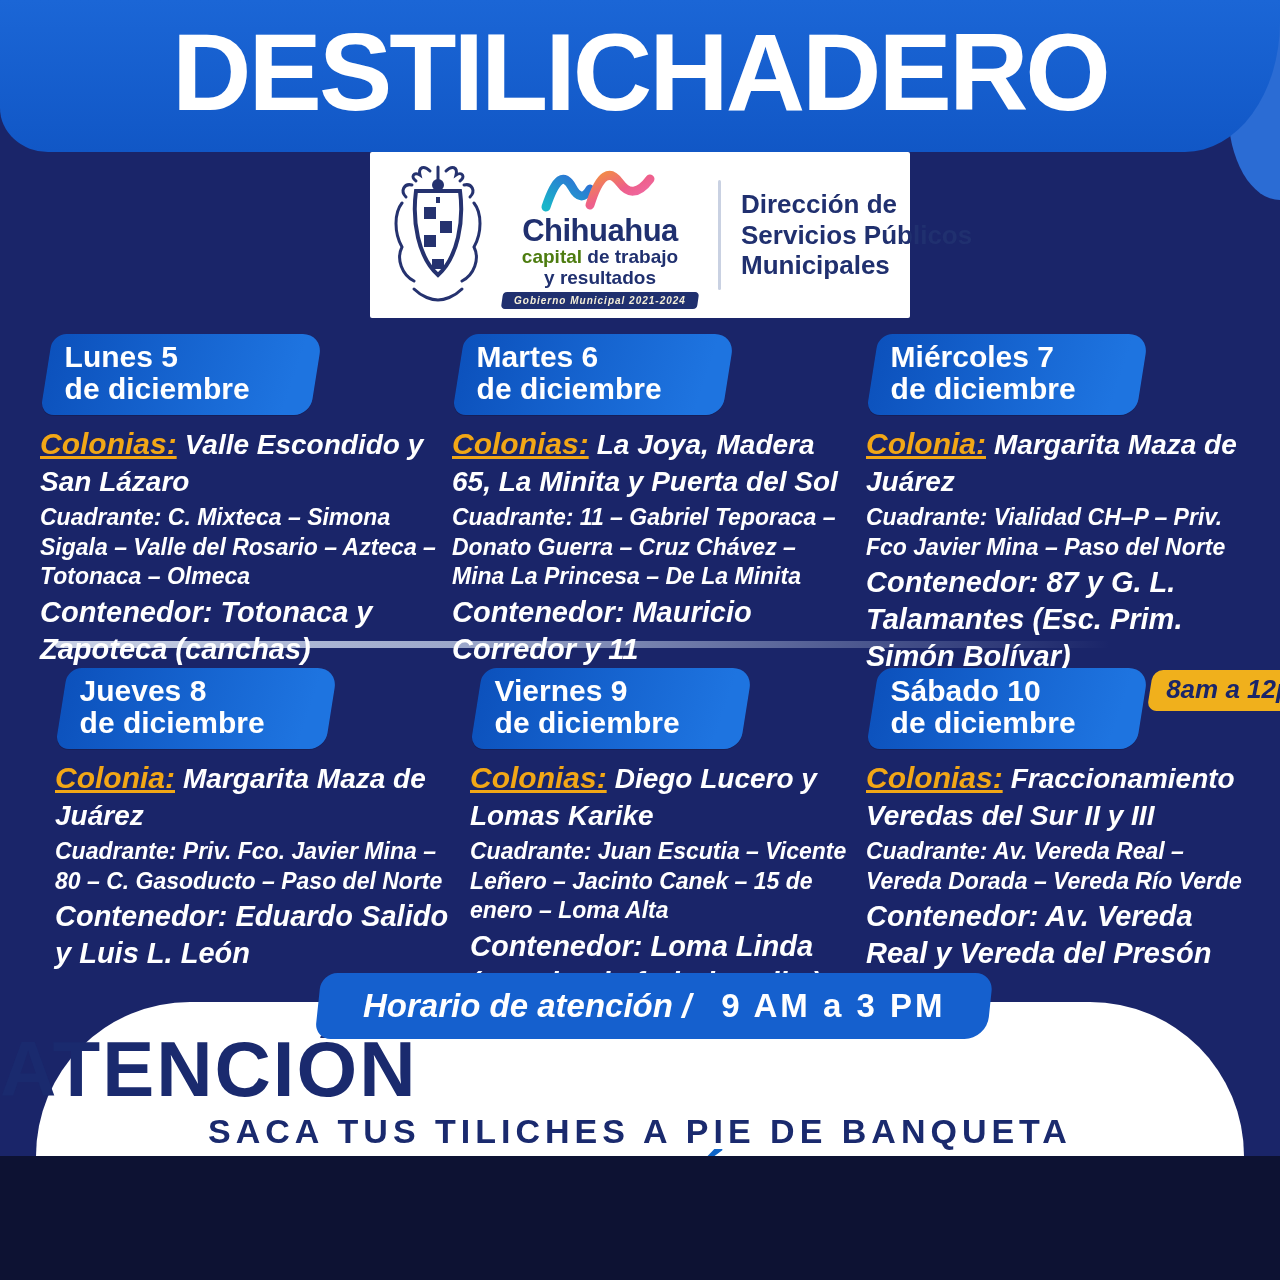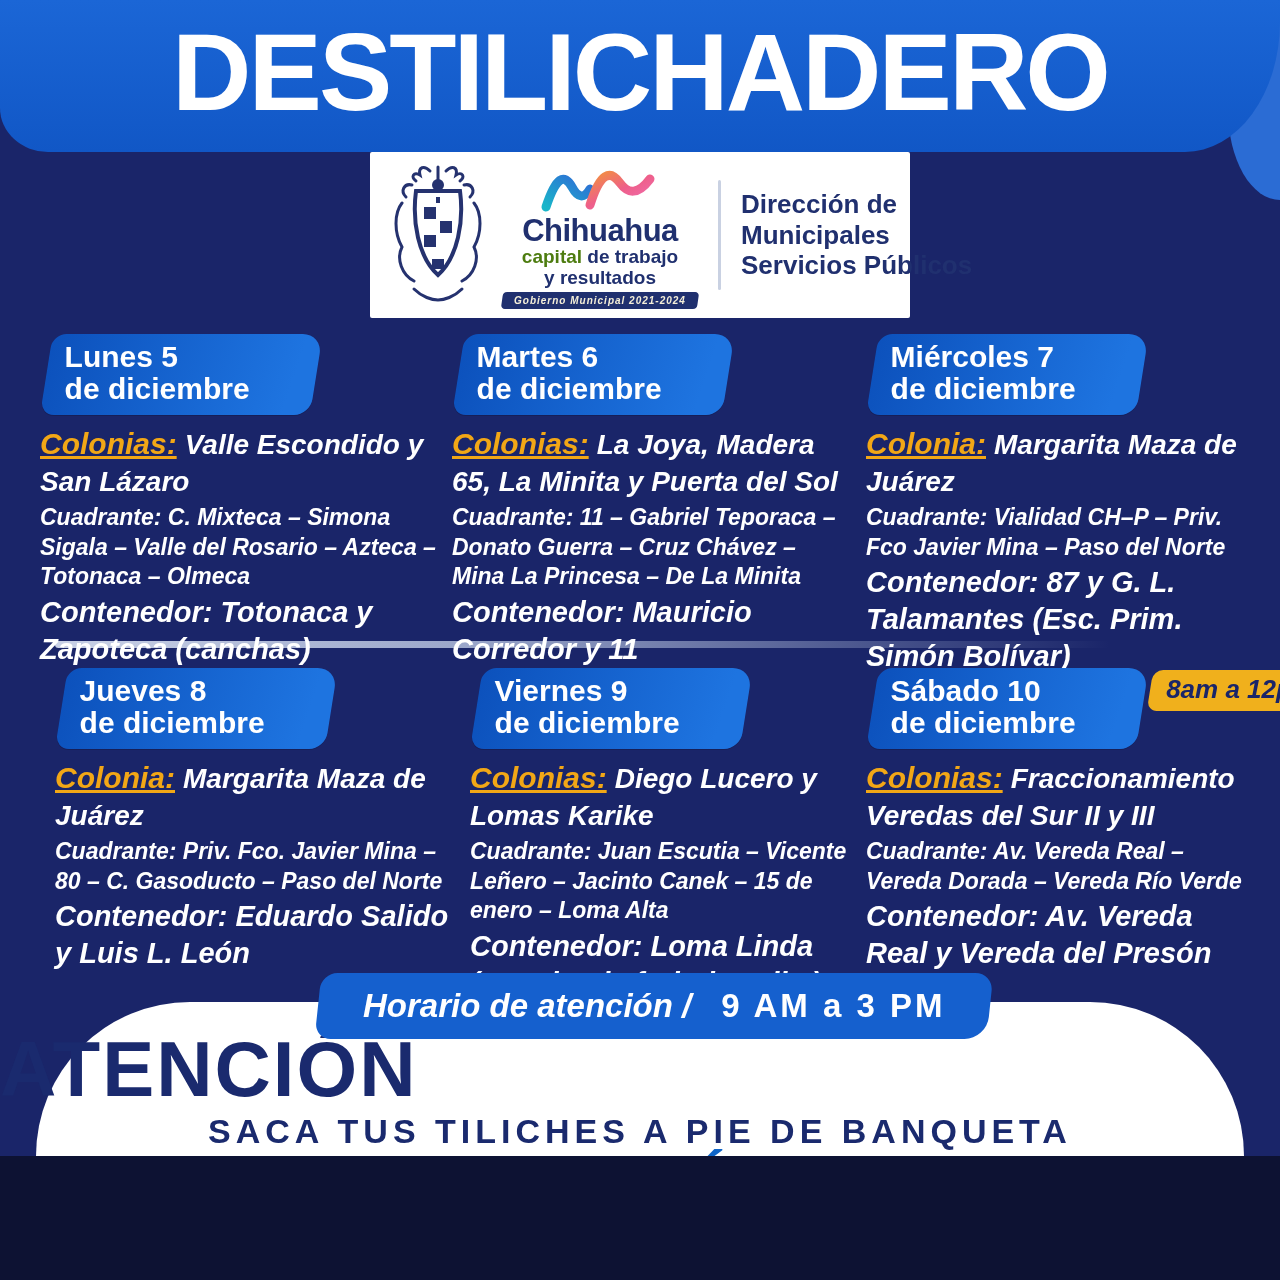--- a/index.html
+++ b/index.html
@@ -168,22 +168,22 @@
         <path d="M52 44 C62 12,72 8,82 22 C90 33,100 34,112 18" fill="none" stroke="url(#gwarm)" stroke-width="9" stroke-linecap="round"></path>
       </svg>
       <div class="brand-name">Chihuahua</div>
       <div class="brand-tagline"><span class="hl">capital</span><span> de trabajo</span></div>
       <div class="brand-tagline">y resultados</div>
       <div class="gov-band"><span>Gobierno Municipal 2021-2024</span></div>
     </div>
     <div class="logo-divider"></div>
     <div class="dept">
       <div>Dirección de</div>
+      <div>Servicios Públicos</div>
       <div>Municipales</div>
-      <div>Servicios Públicos</div>
     </div>
   </div>
 
   <div class="row-divider"></div>
 
   <div class="day-card card-c1r1">
     <div class="pill-row">
         <div class="day-pill">
           <span class="unskew">
       <span class="day-name">Lunes 5</span><br>

